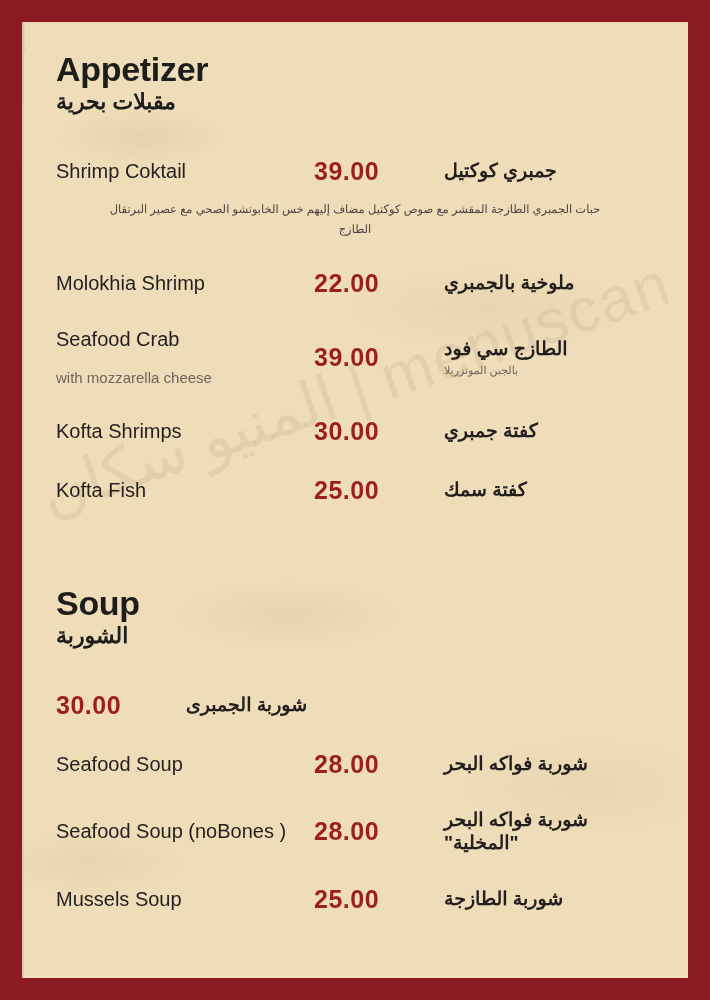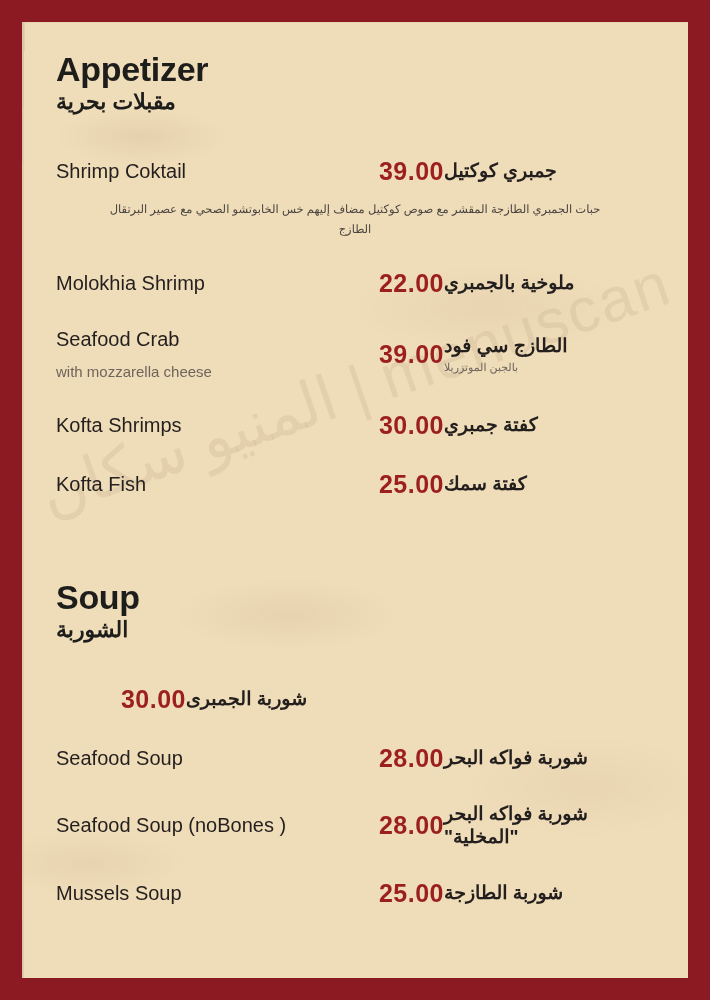--- a/index.html
+++ b/index.html
@@ -86,37 +86,37 @@
     align-items: center;
     margin-top: 30px;
   }
   .item .col-en {
     width: 258px;
     flex: 0 0 258px;
   }
   .item .col-price {
     width: 130px;
     flex: 0 0 130px;
-    text-align: right;
+    text-align: left;
   }
   .item .col-ar {
     flex: 1 1 auto;
     text-align: left;
     direction: rtl;
   }
   .name-en {
     font-size: 20px;
     color: #231f1e;
     line-height: 1.15;
   }
   .sub-en {
     font-size: 15px;
     color: #6d655e;
     line-height: 1.2;
-    margin-top: 12px;
+    margin-top: 18px;
   }
   .price {
     font-size: 25px;
     font-weight: bold;
     color: #9c1f1f;
     letter-spacing: 0.5px;
   }
   .name-ar {
     font-size: 19px;
     font-weight: bold;

